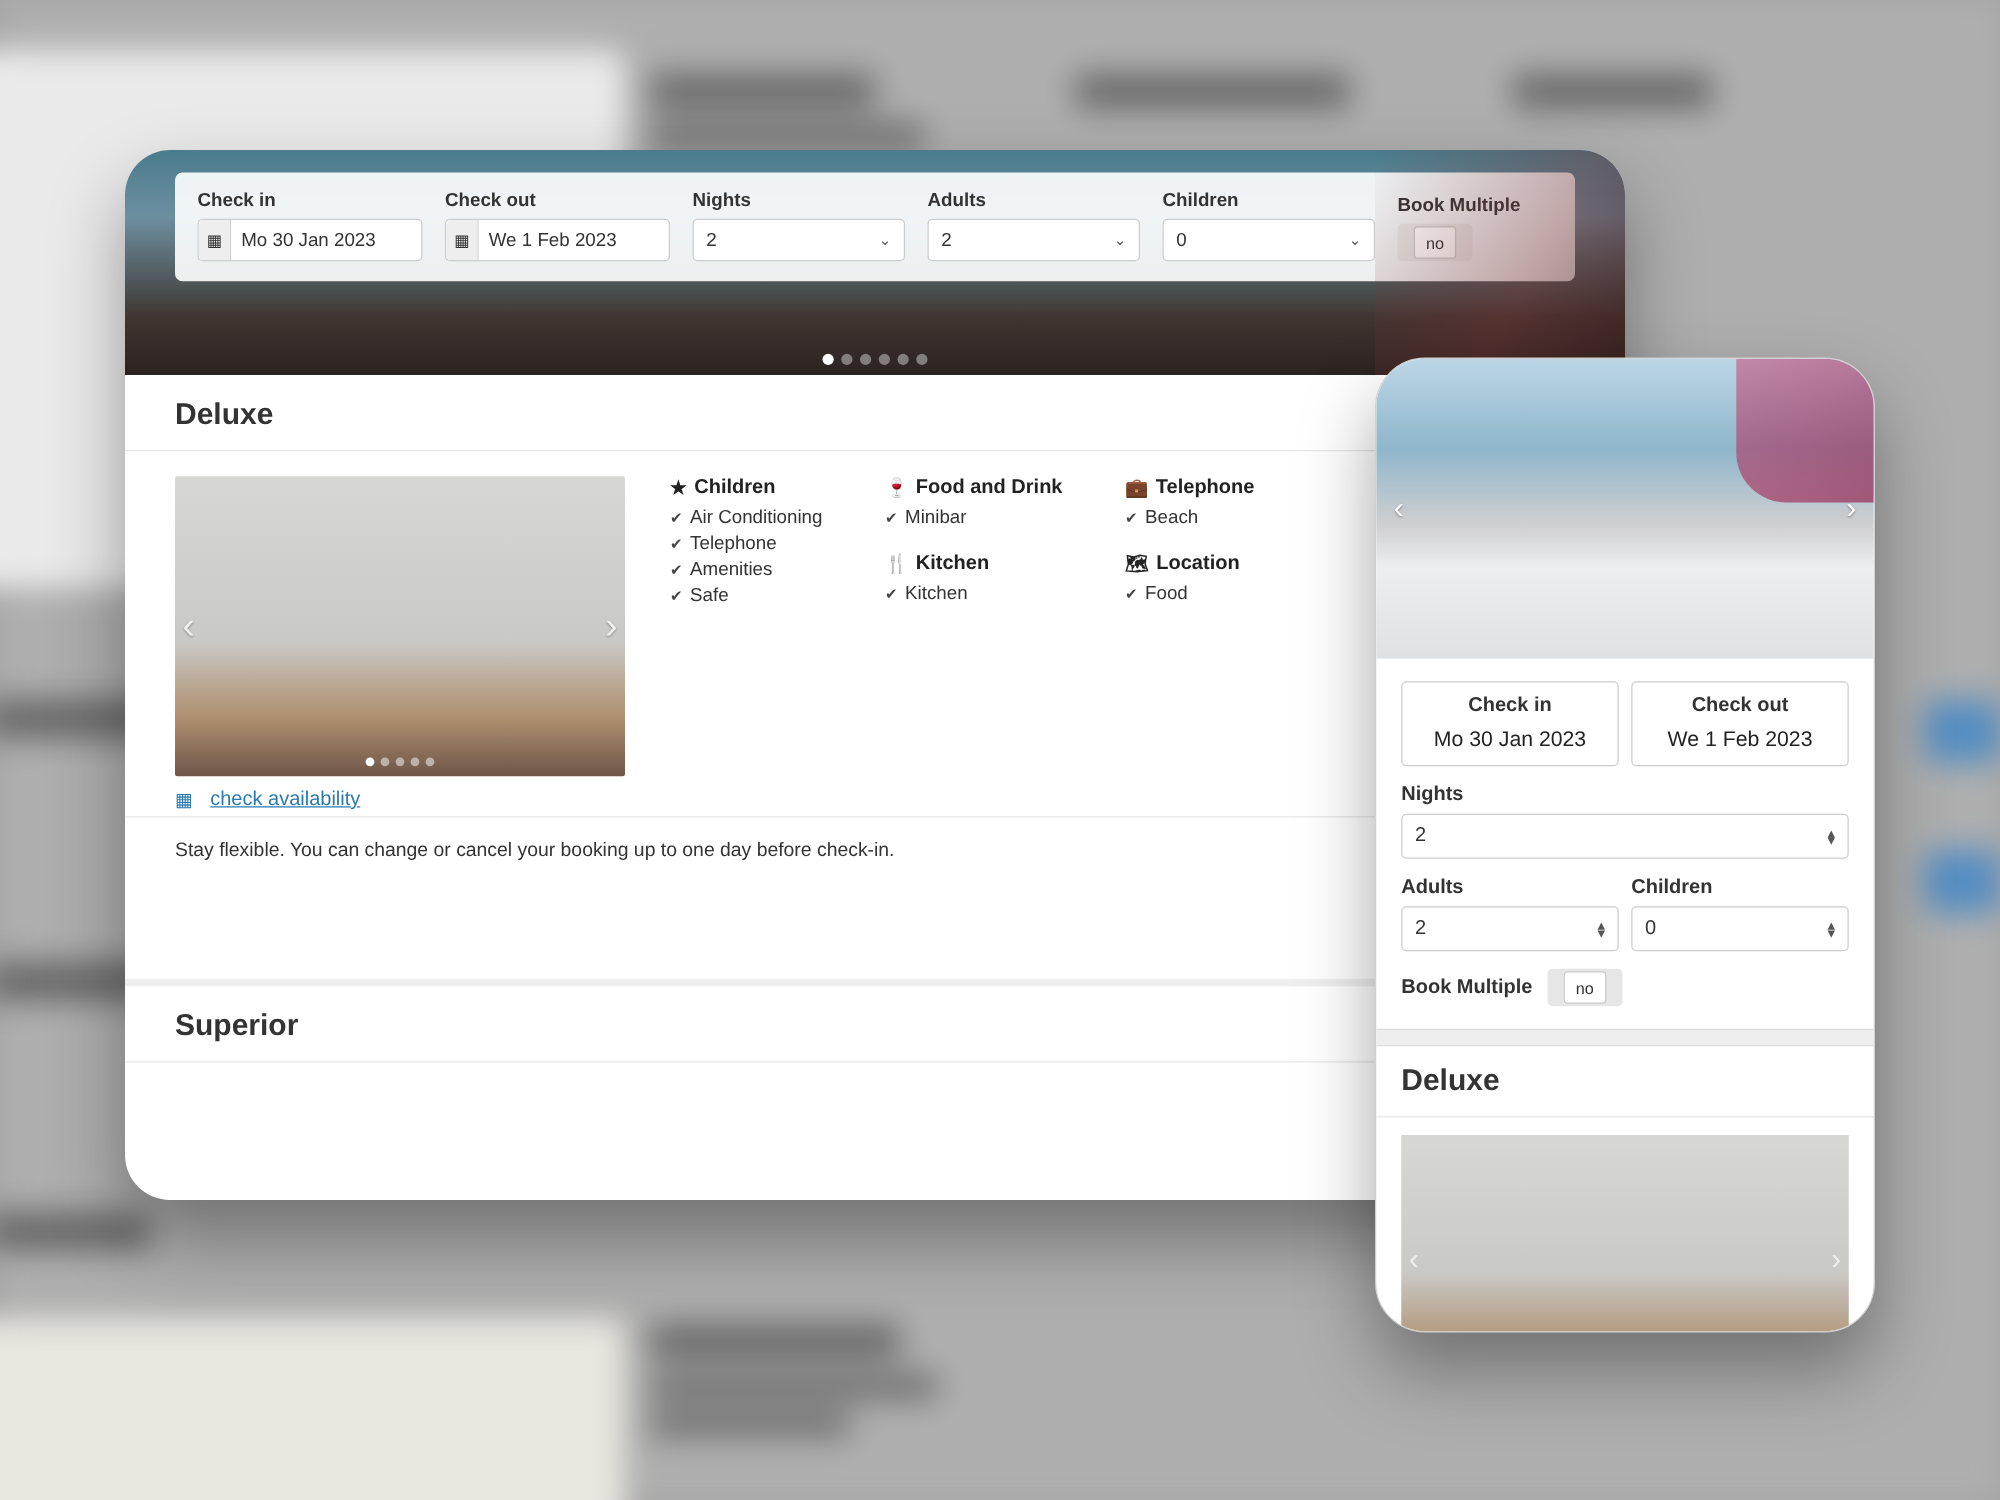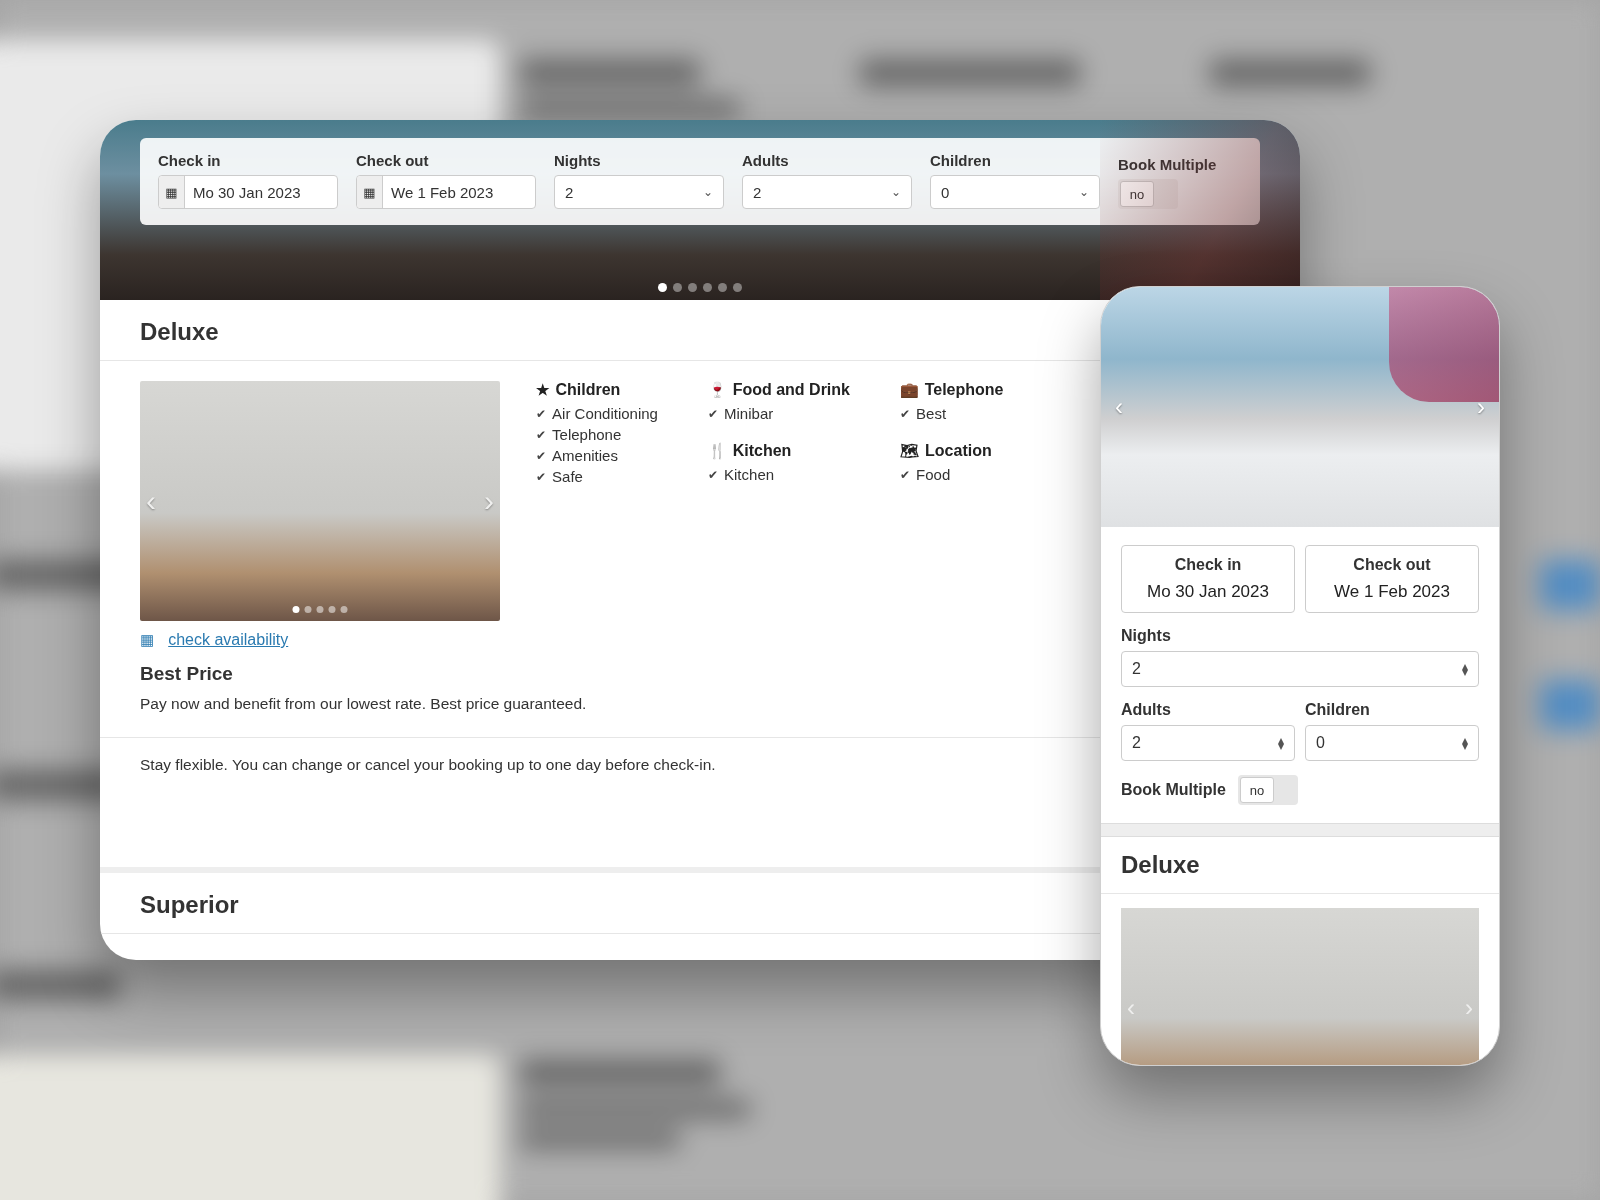--- a/index.html
+++ b/index.html
@@ -86,21 +86,21 @@
   .f-checkout { width: 180px; }
   .f-nights { width: 170px; }
   .f-adults { width: 170px; }
   .f-children { width: 170px; }
   .f-multi { }
 
   .toggle {
     width: 60px; height: 30px;
     background: #e6e6e6;
     border-radius: 4px;
-    display:flex; align-items:center; justify-content:flex-start;
+    display:flex; align-items:center; justify-content:center;
     padding:2px;
     font-size:13px; color:#333;
   }
   .toggle .knob {
     background:#fff; border:1px solid #ccc; border-radius:3px;
     width:34px; height:26px;
     display:flex; align-items:center; justify-content:center;
   }
 
   
@@ -363,43 +363,39 @@
               <span>Kitchen</span>
             </div>
         </div>
         <div class="amen-col">
           <div class="amen-head">
               <span class="ficon">💼</span>
               <span>Telephone</span>
             </div>
           <div class="amen-item">
               <span class="tick">✔</span>
-              <span>Best</span>
+              <span>Beach</span>
             </div>
           <div class="amen-head">
               <span class="ficon">🗺</span>
               <span>Location</span>
             </div>
           <div class="amen-item">
               <span class="tick">✔</span>
               <span>Food</span>
             </div>
         </div>
       </div>
     </div>
 
     <div class="avail-link">
       <span class="cal2">▦</span>
       <a href="#">check availability</a>
     </div>
 
-    <div class="rate">
-      <h3>Best Price</h3>
-      <p>Pay now and benefit from our lowest rate. Best price guaranteed.</p>
-    </div>
 
     <div class="rate flex">
       <p>Stay flexible. You can change or cancel your booking up to one day before check-in.</p>
     </div>
 
     <div class="room-title secondary">Superior</div>
   </div>
 </div>
 
 <div class="mobile">

